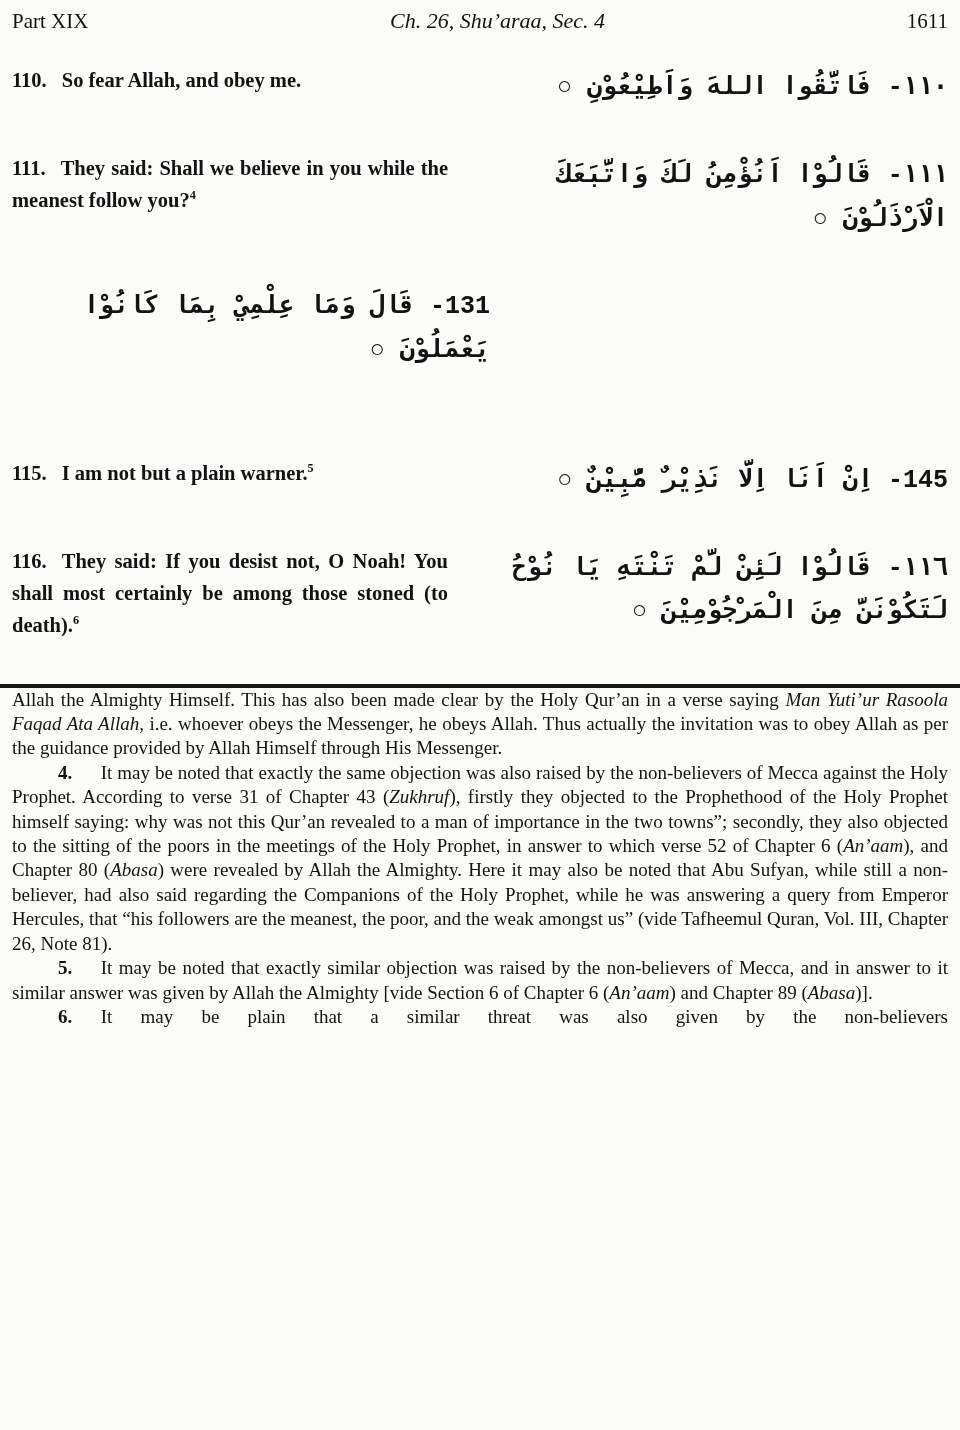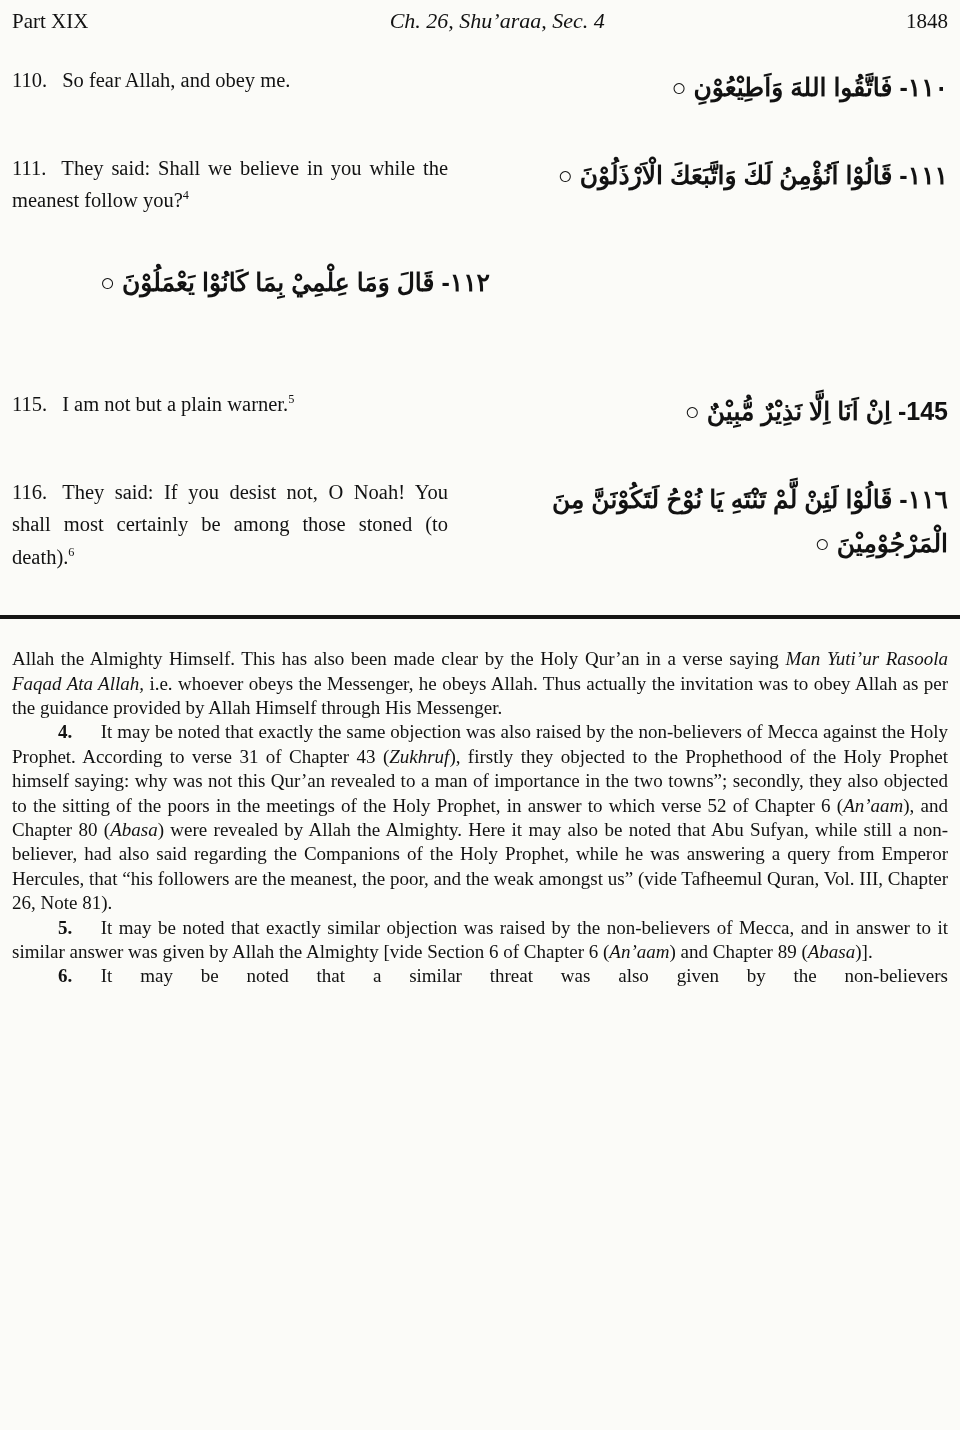--- a/index.html
+++ b/index.html
@@ -10,66 +10,66 @@
     font-family:"Liberation Serif", serif;
   }
   .page { padding:8px 12px 0 12px; }
 
   .header { display:flex; justify-content:space-between; align-items:baseline; font-size:21px; }
   .header .center { font-style:italic; font-size:22px; }
 
   .verses { margin-top:30px; }
   .verse { display:flex; justify-content:space-between; align-items:flex-start; margin-bottom:42px; }
   .v-en {
-    width:436px; font-weight:normal; font-size:20.5px; line-height:1.58;
+    width:436px; font-weight:bold; font-size:20.5px; line-height:1.58;
     text-align:justify;
   }
   .vnum { margin-right:15px; }
   sup { font-size:0.6em; line-height:0; }
   .v-ar {
     width:478px; direction:rtl; text-align:right;
-    font-family:Liberation Sans, sans-serif;
+    font-family:Liberation Mono, monospace;
     font-weight:bold; font-size:25px; line-height:1.75;
     padding-top:2px;
   }
 
   .rule { height:4px; background:#151515; margin:4px -12px 0 -12px; }
 
-  .footnotes { margin-top:28px; font-size:19px; line-height:1.285; text-align:justify; }
+  .footnotes { margin-top:0; font-size:19px; line-height:1.285; text-align:justify; }
   .fn-p { text-indent:0; }
   .fn-p.indent { text-indent:46px; }
   .fn-p.force-last { text-align-last:justify; }
   .it { font-style:italic; }
   .bd { font-weight:bold; }
 </style>
 </head>
 <body>
 
 <div class="page">
 
   <div class="header">
     <span class="left">Part XIX</span>
     <span class="center">Ch. 26, Shu’araa, Sec. 4</span>
-    <span class="right">1848</span>
+    <span class="right">1611</span>
   </div>
 
   <div class="verses">
 
     <div class="verse">
       <div class="v-en"><span class="vnum">110.</span><span>So fear Allah, and obey me.</span><sup></sup></div>
       <div class="v-ar">١١٠- فَاتَّقُوا اللهَ وَاَطِيْعُوْنِ ○</div>
     </div>
 
     <div class="verse">
       <div class="v-en"><span class="vnum">111.</span><span>They said: Shall we believe in you while the meanest follow you?</span><sup>4</sup></div>
       <div class="v-ar">١١١- قَالُوْا اَنُؤْمِنُ لَكَ وَاتَّبَعَكَ الْاَرْذَلُوْنَ ○</div>
     </div>
 
     <div class="verse">
-      <div class="v-ar">١١٢- قَالَ وَمَا عِلْمِيْ بِمَا كَانُوْا يَعْمَلُوْنَ ○</div>
+      <div class="v-ar">131- قَالَ وَمَا عِلْمِيْ بِمَا كَانُوْا يَعْمَلُوْنَ ○</div>
     </div>
 
 
     <div class="verse">
     </div>
 
     <div class="verse">
       <div class="v-en"><span class="vnum">115.</span><span>I am not but a plain warner.</span><sup>5</sup></div>
       <div class="v-ar">145- اِنْ اَنَا اِلَّا نَذِيْرٌ مُّبِيْنٌ ○</div>
     </div>
@@ -80,16 +80,16 @@
     </div>
 
   </div>
 
   <div class="rule"></div>
 
   <div class="footnotes">
     <p class="fn-p"><span>Allah the Almighty Himself. This has also been made clear by the Holy Qur’an in a verse saying </span><span class="it">Man Yuti’ur Rasoola Faqad Ata Allah,</span><span> i.e. whoever obeys the Messenger, he obeys Allah. Thus actually the invitation was to obey Allah as per the guidance provided by Allah Himself through His Messenger.</span></p>
     <p class="fn-p indent"><span class="bd">4.</span><span>  It may be noted that exactly the same objection was also raised by the non-believers of Mecca against the Holy Prophet. According to verse 31 of Chapter 43 (</span><span class="it">Zukhruf</span><span>), firstly they objected to the Prophethood of the Holy Prophet himself saying: why was not this Qur’an revealed to a man of importance in the two towns”; secondly, they also objected to the sitting of the poors in the meetings of the Holy Prophet, in answer to which verse 52 of Chapter 6 (</span><span class="it">An’aam</span><span>), and Chapter 80 (</span><span class="it">Abasa</span><span>) were revealed by Allah the Almighty. Here it may also be noted that Abu Sufyan, while still a non-believer, had also said regarding the Companions of the Holy Prophet, while he was answering a query from Emperor Hercules, that “his followers are the meanest, the poor, and the weak amongst us” (vide Tafheemul Quran, Vol. III, Chapter 26, Note 81).</span></p>
     <p class="fn-p indent"><span class="bd">5.</span><span>  It may be noted that exactly similar objection was raised by the non-believers of Mecca, and in answer to it similar answer was given by Allah the Almighty [vide Section 6 of Chapter 6 (</span><span class="it">An’aam</span><span>) and Chapter 89 (</span><span class="it">Abasa</span><span>)].</span></p>
-    <p class="fn-p indent force-last"><span class="bd">6.</span><span>  It may be noted that a similar threat was also given by the non-believers</span></p>
+    <p class="fn-p indent force-last"><span class="bd">6.</span><span>  It may be plain that a similar threat was also given by the non-believers</span></p>
   </div>
 
 </div>
 
 </body></html>

